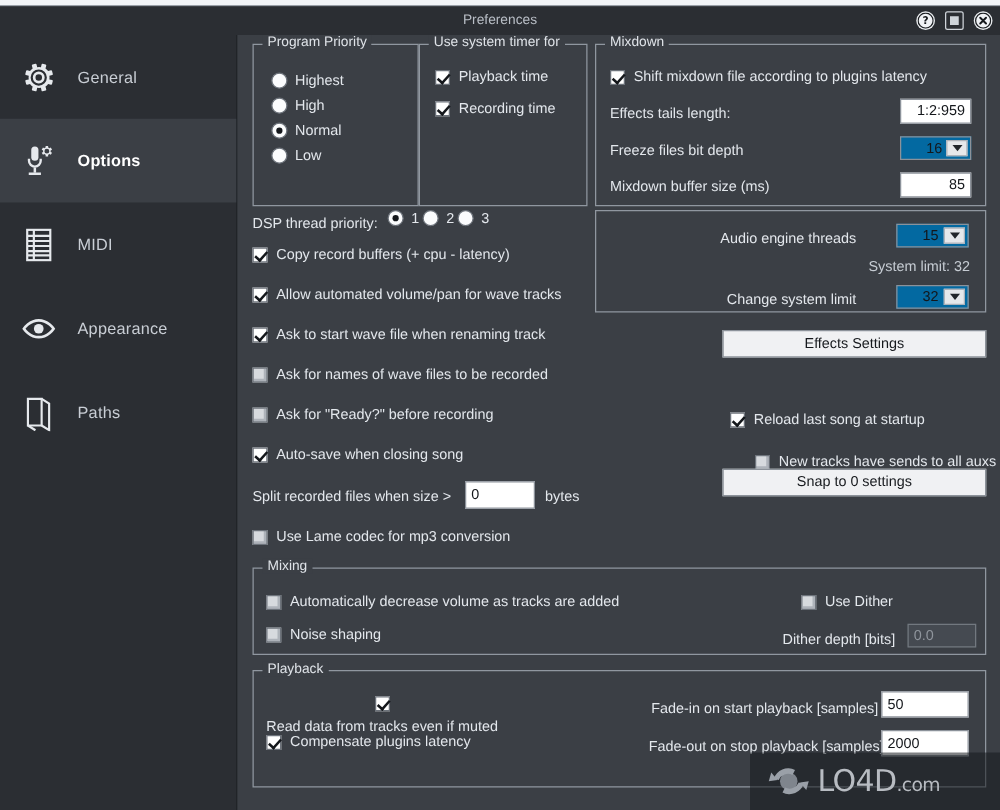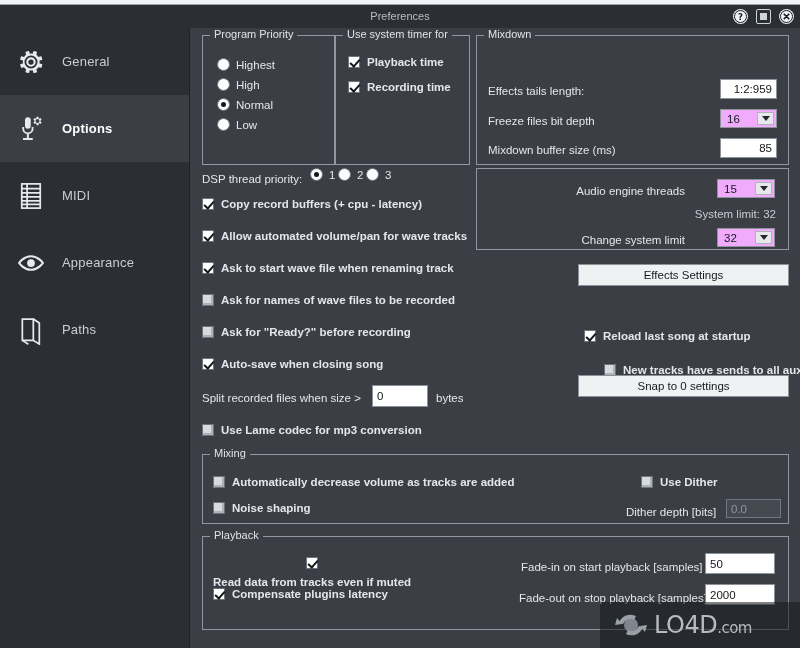--- a/index.html
+++ b/index.html
@@ -121,21 +121,21 @@
     box-shadow: inset -2px -2px 0 #aeb3ba;
   }
   .cb .box.on::after {
     content: "";
     position: absolute; left: 3px; top: 0px;
     width: 4px; height: 8px;
     border: solid #14171b;
     border-width: 0 2px 2px 0;
     transform: rotate(42deg);
   }
-  .cb .tx { font-size: 11.5px; color: #e3e7ec; font-weight: bold; }
+  .cb .tx { font-size: 11.5px; color: #e3e7ec; }
 
   
   .rd {
     position: absolute;
     display: flex; align-items: center; gap: 6px;
     cursor: pointer; white-space: nowrap;
   }
   .rd .dot {
     width: 13px; height: 13px; flex: 0 0 13px;
     border-radius: 50%;
@@ -166,26 +166,26 @@
   .inp.right { justify-content: flex-end; }
   .inp.disabled {
     background: #454a51;
     border: 1px solid #72787f;
     color: #8f959c;
   }
 
   
   .combo {
     position: absolute;
-    background: #f0abfc;
+    background: #0369a1;
     border: 1px solid #8c929a;
     color: #14171b;
     font-size: 11.5px;
     display: flex; align-items: center;
-    padding-left: 6px;
+    padding-left: 20px;
     cursor: pointer;
   }
   .combo .arrow {
     position: absolute; right: 2px; top: 2px; bottom: 2px;
     width: 17px;
     background: #e6e8eb;
     border: 1px solid #aeb3ba;
     display: flex; align-items: center; justify-content: center;
   }
   .combo .arrow::after {
@@ -338,20 +338,24 @@
       </div>
       <div class="cb" style="left:12px; top:45px;">
         <span class="box on"></span>
         <span class="tx">Recording time</span>
       </div>
     </div>
 
     <div class="group" style="left:286px; top:7px; width:313px; height:130px;">
       <span class="legend">Mixdown</span>
 
+      <div class="cb" style="left:11px; top:20px;">
+        <span class="box on"></span>
+        <span class="tx">Shift mixdown file according to plugins latency</span>
+      </div>
 
       <span class="lbl" style="left:11px; top:48px;">Effects tails length:</span>
       <div class="inp right" style="left:243px; top:43px; width:57px; height:20px;">
         <span>1:2:959</span>
       </div>
 
       <span class="lbl" style="left:11px; top:78px;">Freeze files bit depth</span>
       <div class="combo" style="left:243px; top:73px; width:57px; height:19px;">
         <span>16</span>
         <span class="arrow"></span>

